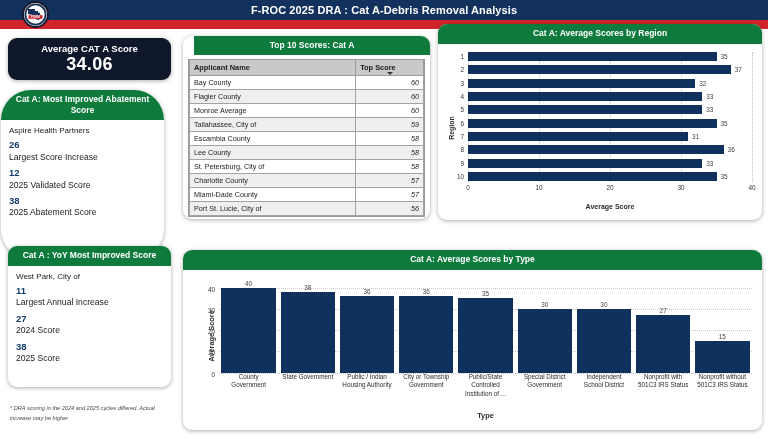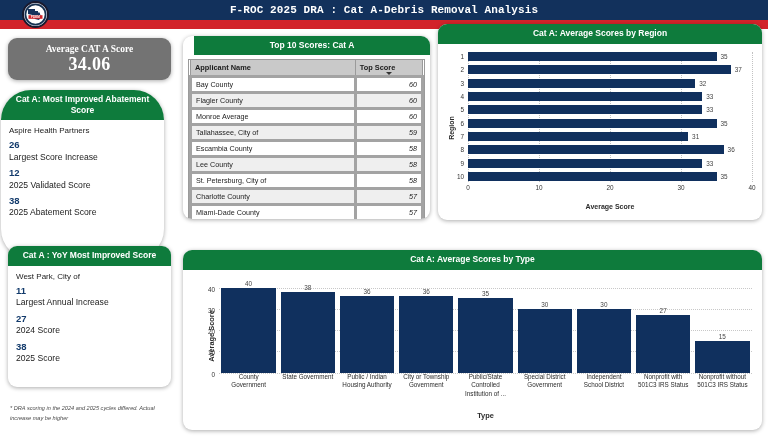--- a/index.html
+++ b/index.html
@@ -8,21 +8,21 @@
     background: #ffffff;
     font-family: "Liberation Sans", sans-serif;
     overflow: hidden;
   }
   .page { position: relative; width: 768px; height: 439px; background:#fff; }
 
   
   .titlebar {
     position: absolute; left:0; top:0; width:768px; height:20px;
     background:#12315c;
-    display:flex; align-items:center; justify-content:center;font-family:Liberation Mono, monospace;
+    display:flex; align-items:center; justify-content:center;
   }
   .titlebar .title {
     color:#ffffff; font-size:11px; font-weight:bold; letter-spacing:.1px;
   }
   .redbar {
     position:absolute; left:0; top:20px; width:768px; height:9px;
     background:#d2232a;
   }
   .logo {
     position:absolute; left:22px; top:1px; width:27px; height:27px;
@@ -53,23 +53,23 @@
   .card-head {
     background:#0e7b3c; color:#fff;
     font-size:8.5px; font-weight:bold; text-align:center;
     padding:4px 4px 5px; line-height:1.25;
   }
   .card-body { padding:6px 8px; }
 
   
   .kpi {
     position:absolute; left:8px; top:38px; width:163px; height:42px;
-    background:#737373; border-radius:9px;
+    background:#0f172a; border-radius:9px;
     box-shadow:0 1px 4px rgba(0,0,0,.33);
-    display:flex; flex-direction:column; align-items:center; justify-content:center;font-family:Liberation Serif, serif;
+    display:flex; flex-direction:column; align-items:center; justify-content:center;
   }
   .kpi .kpi-label { color:#ffffff; font-size:9.5px; font-weight:bold; }
   .kpi .kpi-value { color:#ffffff; font-size:18px; font-weight:bold; line-height:1.15; letter-spacing:.3px;}
 
   
   #card-improved { left:1px; top:90px; width:163px; height:169px;border-radius:30px; }
   #card-yoy      { left:8px; top:246px; width:163px; height:141px; }
   .stat-name { font-size:8px; color:#1b1b1b; margin-bottom:4px; }
   .stat-num  { font-size:9.5px; font-weight:bold; color:#123a6b; line-height:1.3; }
   .stat-cap  { font-size:8.6px; color:#1b1b1b; line-height:1.35; margin-bottom:4px; }
@@ -90,21 +90,21 @@
     position:relative;
   }
   table.t10 th.num { text-align:left; }
   .sort-arrow {
     position:absolute; left:50%; bottom:0px; transform:translateX(-50%);
     width:0;height:0;border-left:3px solid transparent;border-right:3px solid transparent;
     border-top:3px solid #333;
   }
   table.t10 td {
     font-size:7.2px; color:#1c1c1c; padding:2px 4px;
-    border:3px solid #a3a3a3;
+    border:1px solid #a3a3a3;
   }
   table.t10 td.num { text-align:right;font-style:italic; }
   table.t10 tbody tr:nth-child(even) td { background:#efefef; }
   table.t10 tbody tr:nth-child(odd) td { background:#ffffff; }
   .tbl-wrap { padding:4px 5px 5px; }
   .tbl-frame { border:1px solid #9a9a9a; }
 
   
   #card-region { left:438px; top:24px; width:324px; height:196px; }
   .rchart { position:relative; padding:7px 6px 4px 6px; height:168px; }

